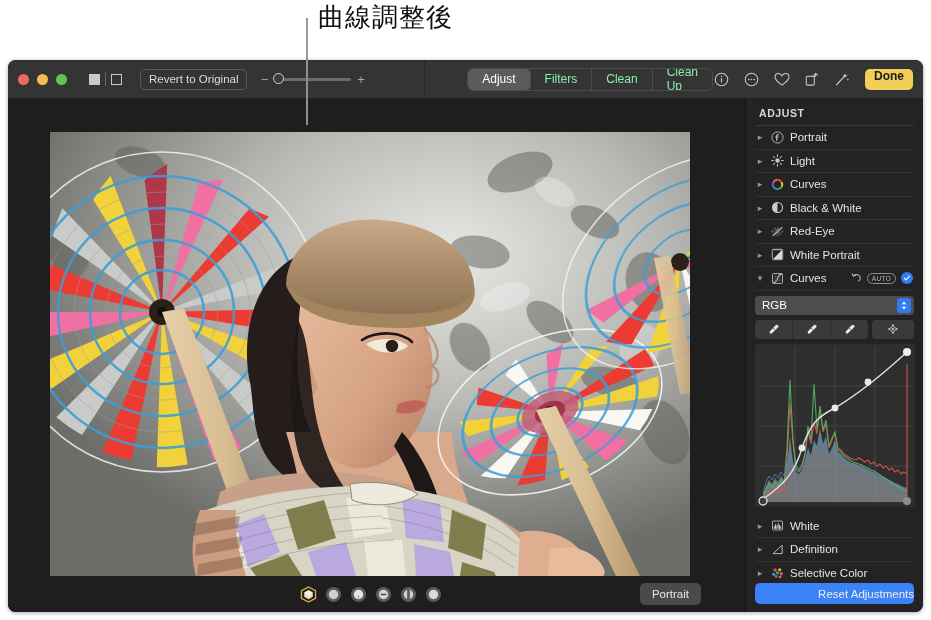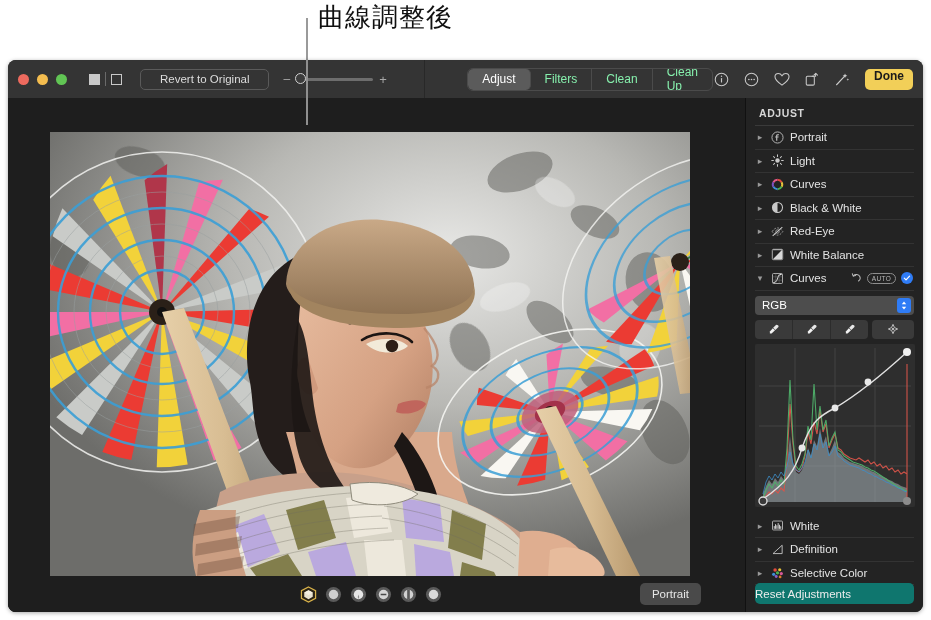--- a/index.html
+++ b/index.html
@@ -48,21 +48,21 @@
   .dot.r{ background:#ed6a5e; }
   .dot.y{ background:#f4bd4f; }
   .dot.g{ background:#61c554; }
 
   .viewmode{ display:flex; align-items:center; margin-left:22px; gap:0px; }
   .vm-sq{ width:11px; height:11px; background:#c9c9c9; }
   .vm-sep{ width:1px; height:14px; background:#6a6a6a; margin:0 5px; }
   .vm-sq-o{ width:11px; height:11px; border:1.4px solid #c9c9c9; }
 
   .revert-btn{
-    margin-left:18px; height:21px; padding:0 19px;
+    margin-left:18px; height:21px; padding:0 8px;
     border:1px solid #5a5a5a; border-radius:5px;
     color:#dcdcdc; font-size:11.5px; display:flex; align-items:center;
     background:transparent;
   }
 
   .zoom-ctrl{ margin-left:14px; display:flex; align-items:center; gap:6px; }
   .zm-minus{ color:#a8a8a8; font-size:12px; line-height:1; }
   .zm-plus{ color:#a8a8a8; font-size:13px; line-height:1; }
   .zm-track{ position:relative; width:77px; height:3px; background:#6d6d6d; border-radius:2px; }
   .zm-knob{
@@ -168,22 +168,22 @@
   }
 
   .graph-wrap{ margin-top:5px; position:relative; width:160px; height:163px; }
   .graph{
     position:absolute; left:0; top:0; width:160px; height:163px;
     background:#2e2e2e; border-radius:2px; overflow:hidden;
   }
 
   .reset-btn{
     position:absolute; left:9px; right:9px; bottom:8px; height:21px;
-    background:#0f766e; color:#ececec; font-size:11.5px; border-radius:5px;
-    display:flex; align-items:center; justify-content:flex-start;
+    background:#3b82f6; color:#ececec; font-size:11.5px; border-radius:5px;
+    display:flex; align-items:center; justify-content:flex-end;
   }
 </style>
 </head>
 <body>
 
 <div id="root">
 
   <div class="callout-text">曲線調整後</div>
   <div class="callout-line"></div>
 
@@ -685,21 +685,21 @@
 
         <div class="row">
           <span class="chev">▸</span>
           <span class="rowicon">
             <svg width="13" height="13" viewBox="0 0 14 14">
                 <rect x="1.4" y="1.4" width="11.2" height="11.2" rx="1.2" fill="none" stroke="#b5b5b5" stroke-width="1"></rect>
                 <path d="M2 12.2 L12 1.9 L12 12.2 Z" fill="#d8d8d8"></path>
                 <path d="M2.1 1.9 L12 1.9" stroke="#b5b5b5" stroke-width="1"></path>
               </svg>
           </span>
-          <span class="rowlabel">White Balance</span>
+          <span class="rowlabel">White Portrait</span>
         </div>
 
         <div class="row">
           <span class="chev">▾</span>
           <span class="rowicon">
             <svg width="13" height="13" viewBox="0 0 14 14">
                 <rect x="1.6" y="1.6" width="10.8" height="10.8" rx="1.2" fill="none" stroke="#b5b5b5" stroke-width="1"></rect>
                 <path d="M2.4 11.6 C5.4 11 7 8.4 7.6 5.4 C8 3.4 9.6 2.6 11.6 2.4" fill="none" stroke="#e2e2e2" stroke-width="1.1"></path>
                 <g stroke="#7a7a7a" stroke-width=".5">
                   <path d="M5.2 1.6 V12.4"></path>

